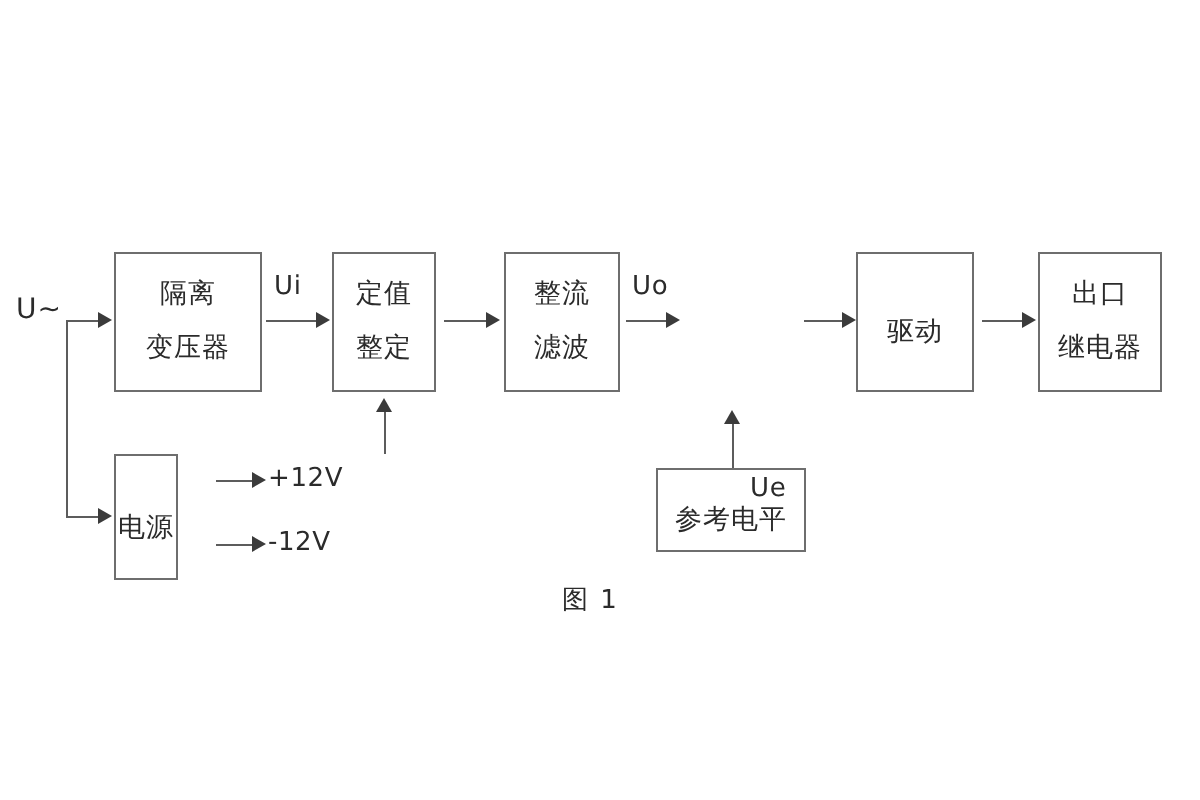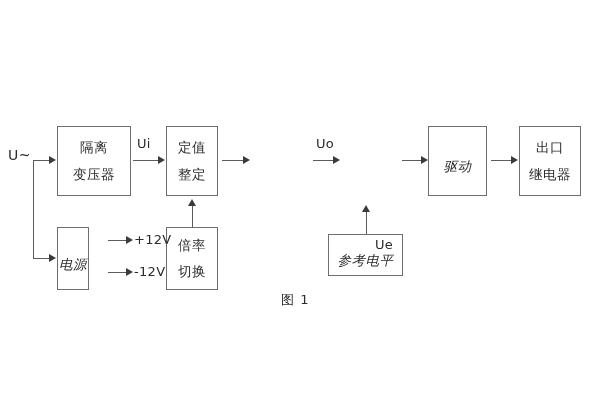--- a/index.html
+++ b/index.html
@@ -32,21 +32,20 @@
   .box .ln {
     display: block;
     letter-spacing: 0.5px;
     white-space: nowrap;
   }
   .box .ln + .ln {
     margin-top: 13px;
   }
   .box.one-line .ln {
     margin-top: 12px;
-    font-style: italic;
   }
   .lbl {
     position: absolute;
     font-size: 13px;
     white-space: nowrap;
     color: #2b2b2b;
     letter-spacing: 0.3px;
   }
   .lbl.mono-u {
     font-size: 14px;
@@ -101,39 +100,39 @@
   <div class="box" style="left:57px; top:126px; width:74px; height:70px;">
     <span class="ln">隔离</span>
     <span class="ln">变压器</span>
   </div>
 
   <div class="box" style="left:166px; top:126px; width:52px; height:70px;">
     <span class="ln">定值</span>
     <span class="ln">整定</span>
   </div>
 
+  <div class="box" style="left:252px; top:126px; width:58px; height:70px;">
+    <span class="ln">整流</span>
+    <span class="ln">滤波</span>
+  </div>
 
 
   <div class="box one-line" style="left:428px; top:126px; width:59px; height:70px;">
     <span class="ln">驱动</span>
   </div>
 
   <div class="box" style="left:519px; top:126px; width:62px; height:70px;">
     <span class="ln">出口</span>
     <span class="ln">继电器</span>
   </div>
 
   <div class="box one-line" style="left:57px; top:227px; width:32px; height:63px;">
     <span class="ln">电源</span>
   </div>
 
-  <div class="box" style="left:166px; top:227px; width:52px; height:63px;">
-    <span class="ln">倍率</span>
-    <span class="ln">切换</span>
-  </div>
 
   <div class="box one-line" style="left:328px; top:234px; width:75px; height:42px;">
     <span class="ln">参考电平</span>
   </div>
 
   <div class="lbl" style="left:137px; top:136px;">Ui</div>
   <div class="hline" style="left:133px; top:160px; width:26px;"></div>
   <div class="ar-r" style="left:158px; top:156px;"></div>
 
   <div class="hline" style="left:222px; top:160px; width:22px;"></div>

